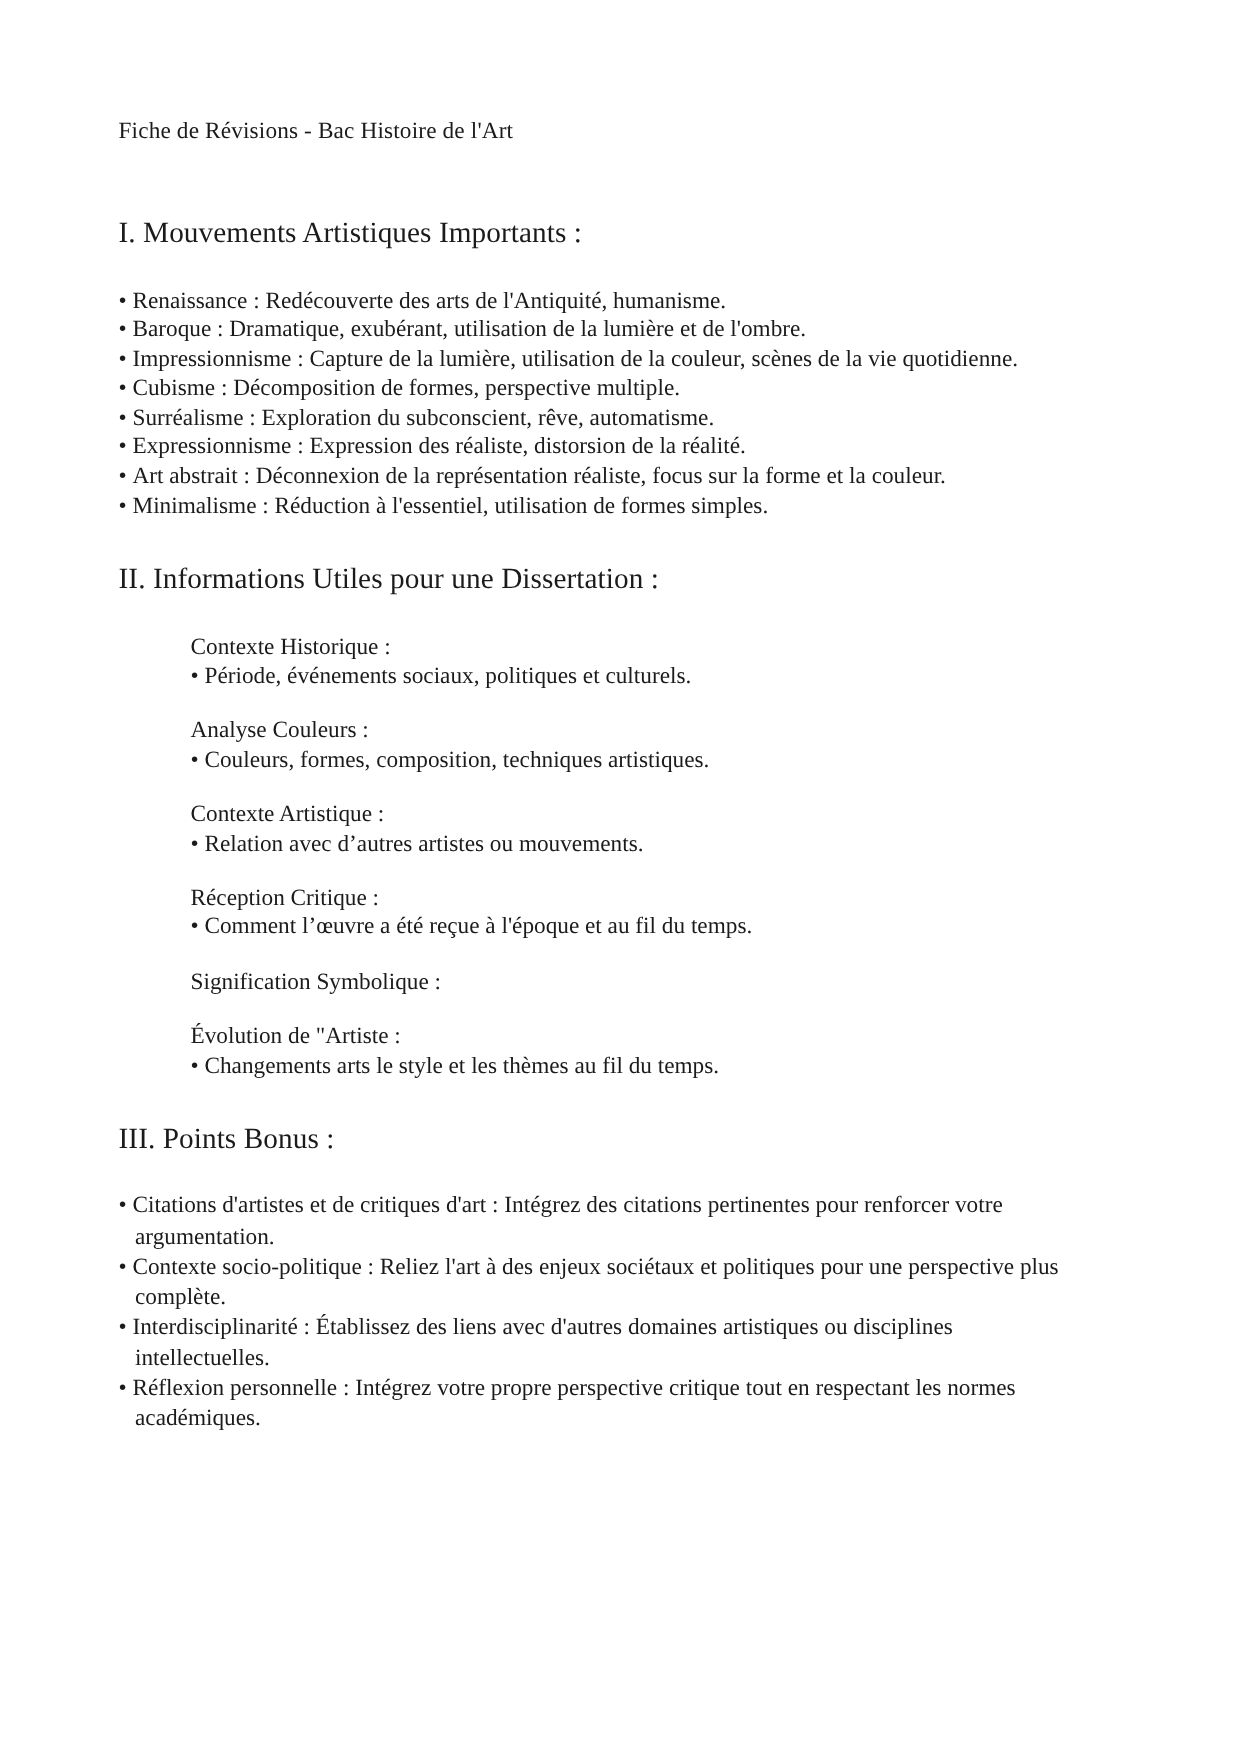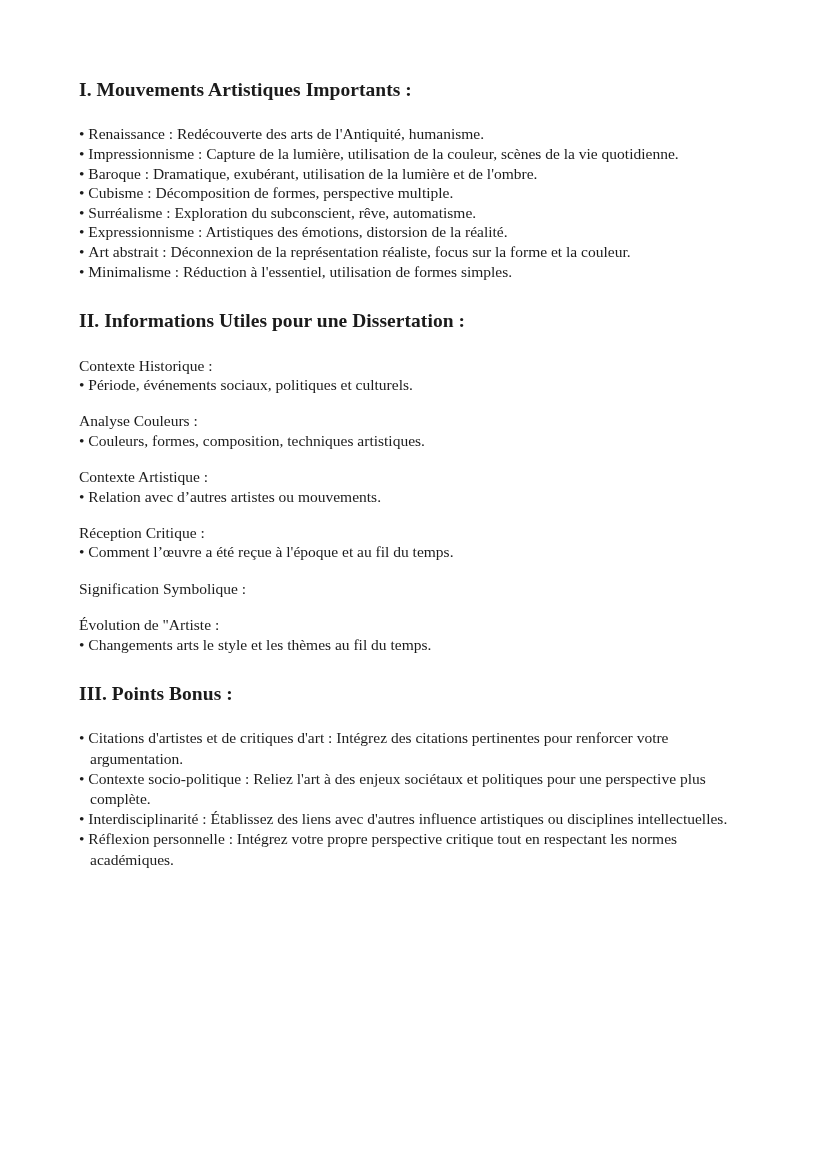--- a/index.html
+++ b/index.html
@@ -24,21 +24,21 @@
   }
   .doc-title {
     font-size: 15.5px;
     line-height: 1.3;
     font-weight: normal;
     margin: 0 0 46px 0;
     letter-spacing: 0.1px;
   }
   h2.section-heading {
     font-size: 19.5px;
-    font-weight: bold;
+    font-weight: normal;
     line-height: 1.25;
     margin: 0 0 22px 0;
     letter-spacing: 0.05px;
   }
   .section {
     margin: 0 0 28px 0;
   }
   .section:last-child {
     margin-bottom: 16px;
   }
@@ -69,41 +69,43 @@
     line-height: 19.6px;
     font-weight: normal;
     margin: 0;
   }
   .sub-block .bullet-list li {
     max-width: 640px;
   }
   .section-ii .bullet-list li,
   .section-ii .sub-label {
     line-height: 19.4px;
+    margin-left: 48px;
   }
   .section-iii .bullet-list li {
     margin-bottom: 0;
     line-height: 20.2px;
   }
 </style>
 </head>
 <body>
 
 <div class="page">
 
+  <p class="doc-title">Fiche de Révisions - Bac Histoire de l'Art</p>
 
   <section class="section section-i">
     <h2 class="section-heading">I. Mouvements Artistiques Importants :</h2>
     <ul class="bullet-list">
       <li>Renaissance : Redécouverte des arts de l'Antiquité, humanisme.</li>
+      <li>Baroque : Dramatique, exubérant, utilisation de la lumière et de l'ombre.</li>
       <li>Impressionnisme : Capture de la lumière, utilisation de la couleur, scènes de la vie quotidienne.</li>
-      <li>Baroque : Dramatique, exubérant, utilisation de la lumière et de l'ombre.</li>
       <li>Cubisme : Décomposition de formes, perspective multiple.</li>
       <li>Surréalisme : Exploration du subconscient, rêve, automatisme.</li>
-      <li>Expressionnisme : Artistiques des émotions, distorsion de la réalité.</li>
+      <li>Expressionnisme : Expression des réaliste, distorsion de la réalité.</li>
       <li>Art abstrait : Déconnexion de la représentation réaliste, focus sur la forme et la couleur.</li>
       <li>Minimalisme : Réduction à l'essentiel, utilisation de formes simples.</li>
     </ul>
   </section>
 
   <section class="section section-ii">
     <h2 class="section-heading">II. Informations Utiles pour une Dissertation :</h2>
 
     <div class="sub-block">
       <p class="sub-label">Contexte Historique :</p>
@@ -144,18 +146,18 @@
         <li>Changements arts le style et les thèmes au fil du temps.</li>
       </ul>
     </div>
   </section>
 
   <section class="section section-iii">
     <h2 class="section-heading">III. Points Bonus :</h2>
     <ul class="bullet-list">
       <li>Citations d'artistes et de critiques d'art : Intégrez des citations pertinentes pour renforcer votre argumentation.</li>
       <li>Contexte socio-politique : Reliez l'art à des enjeux sociétaux et politiques pour une perspective plus complète.</li>
-      <li>Interdisciplinarité : Établissez des liens avec d'autres influence artistiques ou disciplines intellectuelles.</li>
+      <li>Interdisciplinarité : Établissez des liens avec d'autres domaines artistiques ou disciplines intellectuelles.</li>
       <li>Réflexion personnelle : Intégrez votre propre perspective critique tout en respectant les normes académiques.</li>
     </ul>
   </section>
 
 </div>
 
 </body></html>

